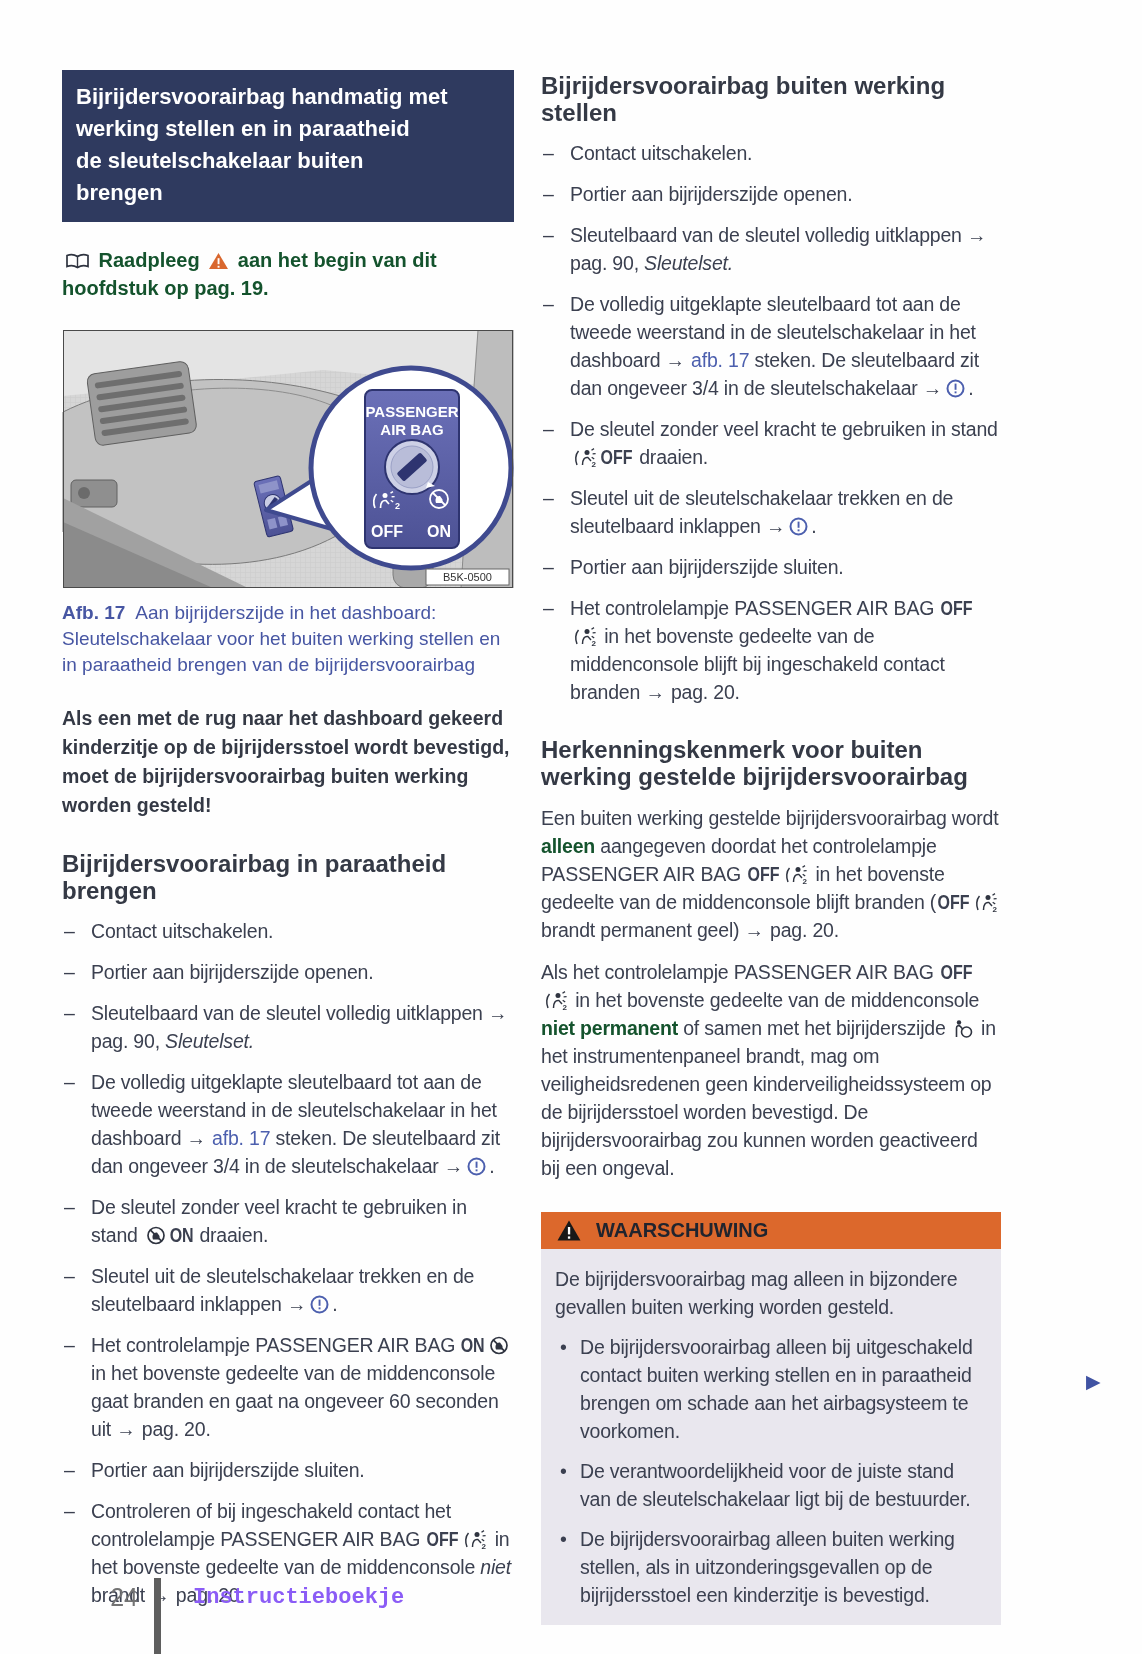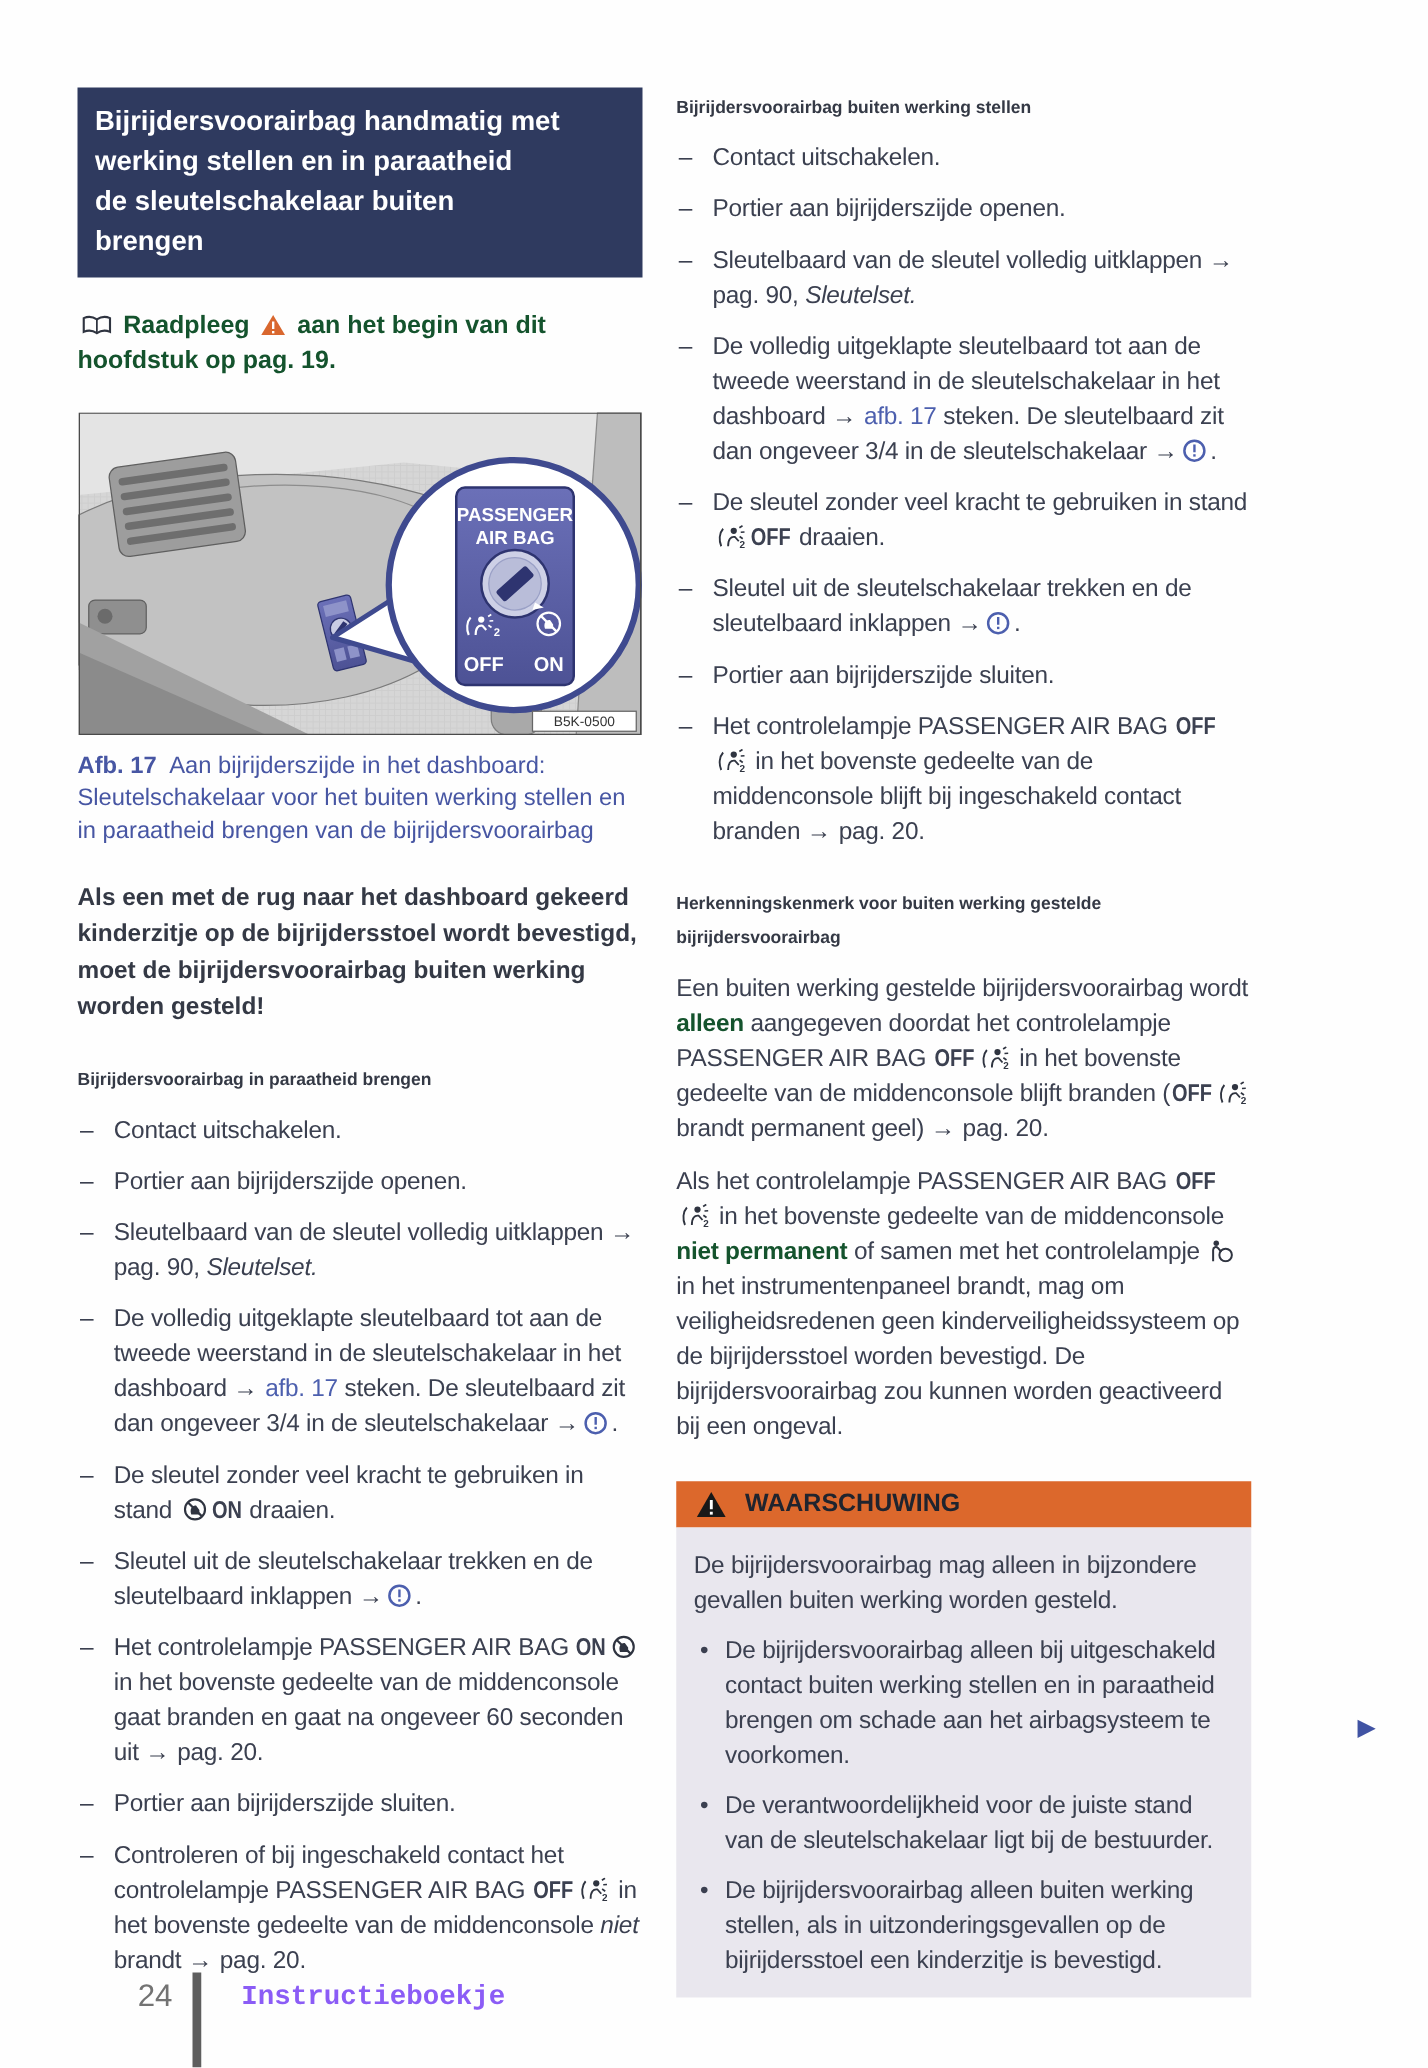--- a/index.html
+++ b/index.html
@@ -17,21 +17,21 @@
   .fig-svg{display:block;}
   .ft{font-family:"Liberation Sans",sans-serif;font-weight:700;font-size:15px;fill:#fff;text-anchor:middle;}
   .fl{font-family:"Liberation Sans",sans-serif;font-weight:700;font-size:16px;fill:#fff;text-anchor:middle;}
   .fc{font-family:"Liberation Sans",sans-serif;font-size:11px;fill:#333;text-anchor:middle;}
 
   .caption{margin-top:12px;font-size:19px;line-height:26px;color:#4756a3;}
   .caption .cap-label{font-weight:700;margin-right:10px;}
 
   .lead-bold{margin:26px 0 0;font-weight:700;font-size:19.5px;line-height:29px;color:#343945;}
 
-  .subhead{margin:30px 0 4px;font-size:14px;line-height:27px;font-weight:700;color:#343945;}
+  .subhead{margin:30px 0 4px;font-size:24px;line-height:27px;font-weight:700;color:#343945;}
 
   .body-txt{font-size:19.5px;line-height:28px;letter-spacing:-0.2px;color:#3b4050;}
   p.body-txt{margin:14px 0 0;}
 
   ul.dash{list-style:none;margin:4px 0 0;padding:0;}
   ul.dash li{position:relative;padding-left:29px;margin-top:13px;
              font-size:19.5px;line-height:28px;letter-spacing:-0.2px;color:#3b4050;}
   ul.dash li::before{content:"\2013";position:absolute;left:2px;top:0;}
 
   .seg-b{font-weight:700;color:#14532d;}
@@ -278,21 +278,21 @@
               <path d="M4 17 C2 12.5 2.3 6.5 5.5 3"></path>
               <path d="M9.5 17 C9.5 11.5 11.5 9 15 9.6 L18 13"></path>
             </g>
             <circle cx="14" cy="4.6" r="2.5" fill="#2f3440"></circle>
             <g stroke="#2f3440" stroke-width="1.3">
               <path d="M18.5 2.2 L21 0.6"></path>
               <path d="M19.6 5.8 L22.6 5.6"></path>
               <path d="M18.7 9.2 L21.2 11"></path>
             </g>
             <text x="18.5" y="18.5" font-size="8" font-weight="bold" fill="#2f3440" font-family="Liberation Sans,sans-serif">2</text>
-          </svg></span><span class=""> in het bovenste gedeelte van de middenconsole </span><span class="seg-b">niet permanent</span><span class=""> of samen met het controlelampje </span><span class="gi gi-lamp"><svg width="19" height="19" viewBox="0 0 19 19">
+          </svg></span><span class=""> in het bovenste gedeelte van de middenconsole </span><span class="seg-b">niet permanent</span><span class=""> of samen met het bijrijderszijde </span><span class="gi gi-lamp"><svg width="19" height="19" viewBox="0 0 19 19">
             <circle cx="5" cy="3.5" r="2.2" fill="#2f3440"></circle>
             <path d="M2.5 18 V9 C2.5 6.5 5 6 6.5 7.5 L9 10.5" fill="none" stroke="#2f3440" stroke-width="1.6"></path>
             <circle cx="12.5" cy="13" r="5" fill="none" stroke="#2f3440" stroke-width="1.6"></circle>
           </svg></span><span class=""> in het instrumentenpaneel brandt, mag om veiligheidsredenen geen kinderveiligheidssysteem op de bijrijdersstoel worden bevestigd. De bijrijdersvoorairbag zou kunnen worden geactiveerd bij een ongeval.</span></p>
 
     <div class="warnbox">
       <div class="warnbox-head">
         <span class="gi"><svg width="26" height="23" viewBox="0 0 26 23">
               <path d="M13 1.5 L24.5 21.5 H1.5 Z" fill="#181818"></path>
               <rect x="11.9" y="8" width="2.3" height="7.4" fill="#fff"></rect>

